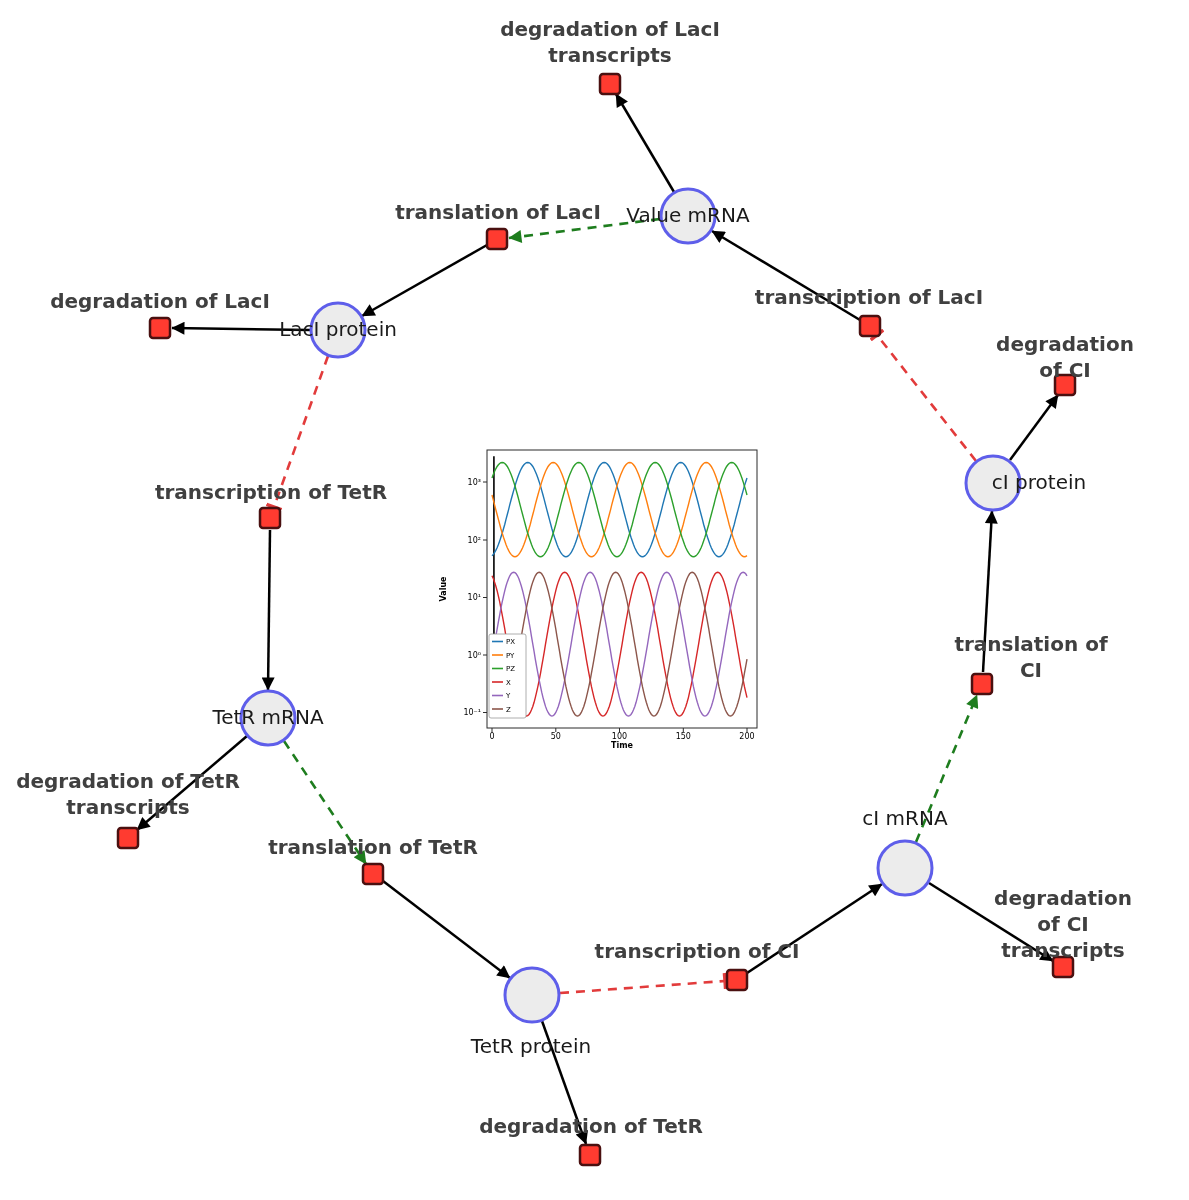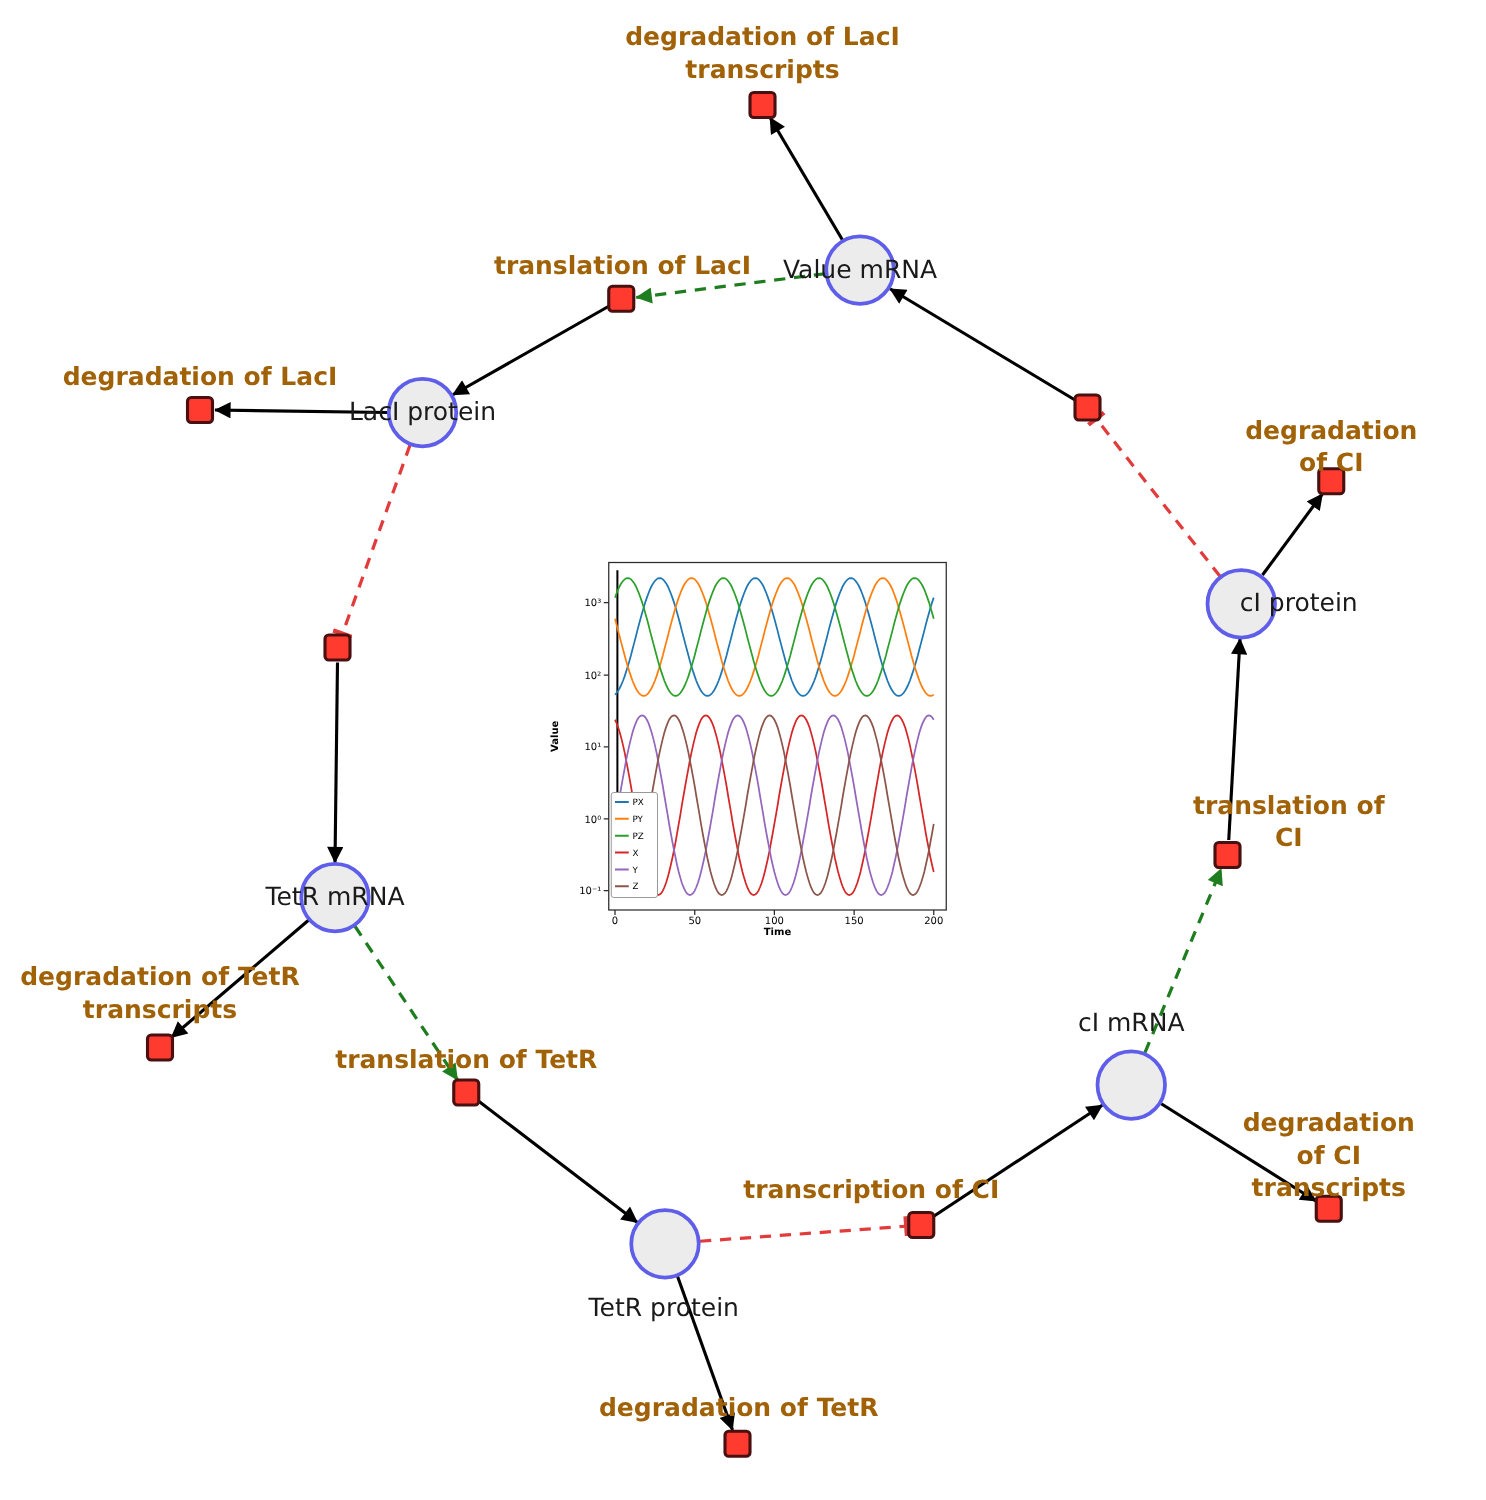--- a/index.html
+++ b/index.html
@@ -12,21 +12,21 @@
   .edge.red{stroke:var(--inhibition,#e23b3b);stroke-dasharray:9 7;stroke-width:2.6px;}
   .mk-black{fill:var(--edge,#000000);}
   .mk-green{fill:var(--activation,#1e7d1e);}
   .mk-red{fill:var(--inhibition,#e23b3b);}
 
   .species-node{fill:var(--species-fill,#ececec);stroke:var(--species-border,#5e5eea);stroke-width:3px;}
   .reaction-node{fill:var(--reaction-fill,#ff3b30);stroke:var(--reaction-border,#4a1010);stroke-width:2.5px;}
 
   .lbl{position:absolute;transform:translate(-50%,-50%);white-space:pre-line;text-align:center;line-height:1.3;}
   .lbl.species{font-size:20px;font-weight:400;color:#1a1a1a;}
-  .lbl.reaction{font-size:20px;font-weight:700;color:#a16207;}
+  .lbl.reaction{font-size:20px;font-weight:700;color:#404040;}
 
   .inset{position:absolute;left:432px;top:438px;width:345px;height:312px;background:#ffffff;}
   .inset text{fill:#000;font-family:"DejaVu Sans",sans-serif;}
   .axes-box{fill:none;stroke:#2b2b2b;stroke-width:1px;}
   .tick{stroke:#2b2b2b;stroke-width:1px;}
   .tick-label{font-size:8px;}
   .axis-label{font-size:8px;font-weight:bold;}
   .legend-box{fill:#ffffff;stroke:#999999;stroke-width:0.8px;}
   .legend-label{font-size:7px;}
   .legend-swatch{stroke-width:1.6px;}
@@ -100,22 +100,24 @@
   <div class="lbl species" style="left:688px;top:215px">Value mRNA</div>
   <div class="lbl species" style="left:338px;top:329px">LacI protein</div>
   <div class="lbl species" style="left:268px;top:717px">TetR mRNA</div>
   <div class="lbl species" style="left:531px;top:1046px">TetR protein</div>
   <div class="lbl species" style="left:905px;top:818px">cI mRNA</div>
   <div class="lbl species" style="left:1039px;top:482px">cI protein</div>
 
   <div class="lbl reaction" style="left:610px;top:42px">degradation of LacI
 transcripts</div>
   <div class="lbl reaction" style="left:498px;top:212px">translation of LacI</div>
+  <div class="lbl reaction" style="left:869px;top:297px">transcription of LacI</div>
   <div class="lbl reaction" style="left:160px;top:301px">degradation of LacI</div>
   <div class="lbl reaction" style="left:1065px;top:357px">degradation of CI</div>
+  <div class="lbl reaction" style="left:271px;top:492px">transcription of TetR</div>
   <div class="lbl reaction" style="left:1031px;top:657px">translation of CI</div>
   <div class="lbl reaction" style="left:128px;top:794px">degradation of TetR
 transcripts</div>
   <div class="lbl reaction" style="left:373px;top:847px">translation of TetR</div>
   <div class="lbl reaction" style="left:1063px;top:924px">degradation of CI
 transcripts</div>
   <div class="lbl reaction" style="left:697px;top:951px">transcription of CI</div>
   <div class="lbl reaction" style="left:591px;top:1126px">degradation of TetR</div>
 
   <div class="inset">

